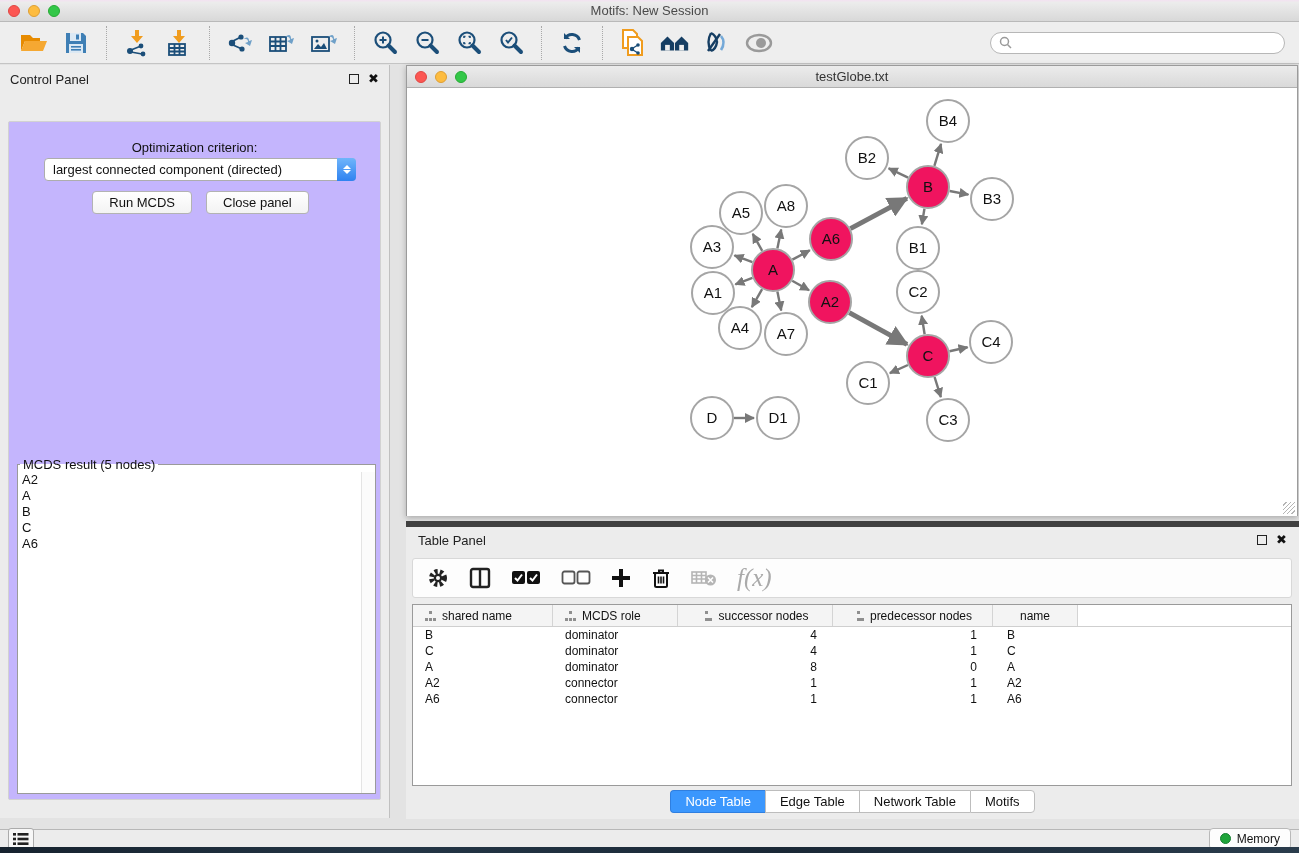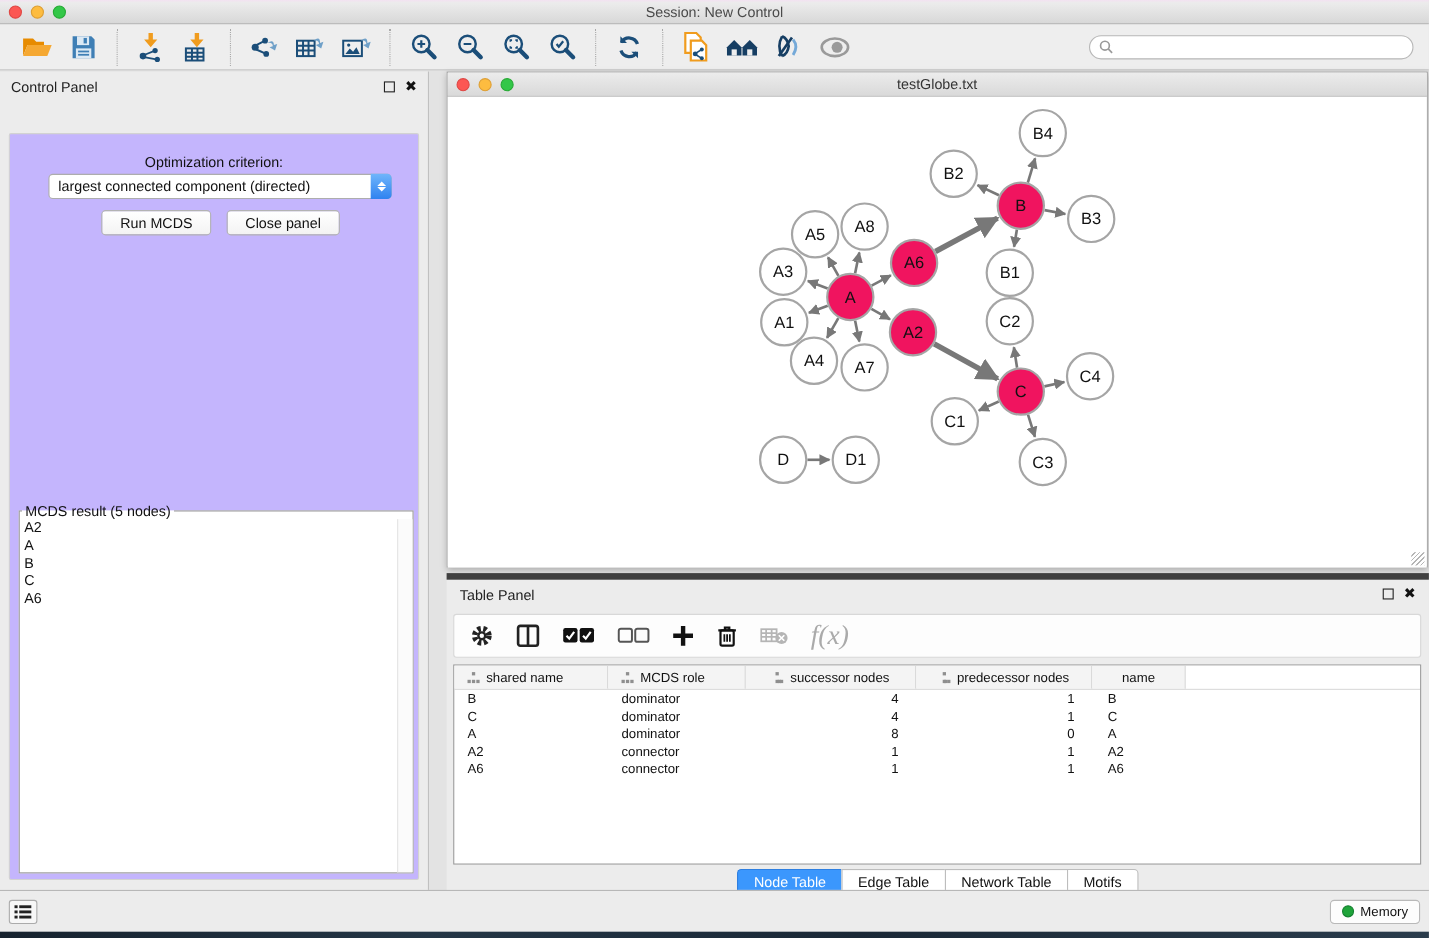--- a/index.html
+++ b/index.html
@@ -110,42 +110,42 @@
   .c4 { width:85px; padding-left:14px; }
 
   .tp-tabs { position:absolute; bottom:6px; left:0; right:0; display:flex; justify-content:center; }
   .tp-tab { font-size:13px; color:#111; background:#fff; border:1px solid #bdbdbd; border-right:none;
     padding:3px 14px; }
   .tp-tab:first-child { border-radius:4px 0 0 4px; }
   .tp-tab:last-child { border-right:1px solid #bdbdbd; border-radius:0 4px 4px 0; }
   .tp-tab.selected { background:#3b97fd; border-color:#2f7fe0; color:#fff; }
 
   
-  .status-bar { position:absolute; left:0; right:0; bottom:6px; height:38px; background:#ececec;
+  .status-bar { position:absolute; left:0; right:0; bottom:6px; height:18px; background:#ececec;
     border-top:1px solid #b7b7b7; display:flex; align-items:center; padding:0 8px; }
   .list-btn { width:26px; height:22px; background:#f7f7f7; border:1px solid #ababab; border-radius:3px;
     display:flex; align-items:center; justify-content:center; }
   .memory-btn { margin-left:auto; height:22px; background:#fdfdfd; border:1px solid #b9b9b9;
     border-radius:4px; display:flex; align-items:center; gap:6px; padding:0 10px; font-size:12px; color:#111; }
   .mem-dot { width:11px; height:11px; border-radius:50%; background:#1fa43a; border:1px solid #158030; }
   .desktop-strip { position:absolute; left:0; right:0; bottom:0; height:6px;
     background:linear-gradient(90deg,#16222e,#243646 30%,#1a2836 60%,#2a3c4c); }
 
   svg text { font-family:"Liberation Sans","DejaVu Sans",sans-serif; }
 </style>
 </head>
 <body>
 
 <div class="titlebar">
   <div class="tl-group">
     <span class="tl red"></span>
     <span class="tl yellow"></span>
     <span class="tl green"></span>
   </div>
-  <span class="title">Session: New Control</span>
+  <span class="title">Motifs: New Session</span>
 </div>
 
 <div class="toolbar">
   <div class="tb-group">
     <span class="tb-btn">
       <svg width="30" height="26" viewBox="0 0 30 26">
           <path d="M2 5 h9 l3 3 h7 v3 H6 L2 21 Z" fill="#e78b00"></path>
           <path d="M6 11 h22 l-4 10 H2 Z" fill="#f5a832"></path>
         </svg>
     </span>

